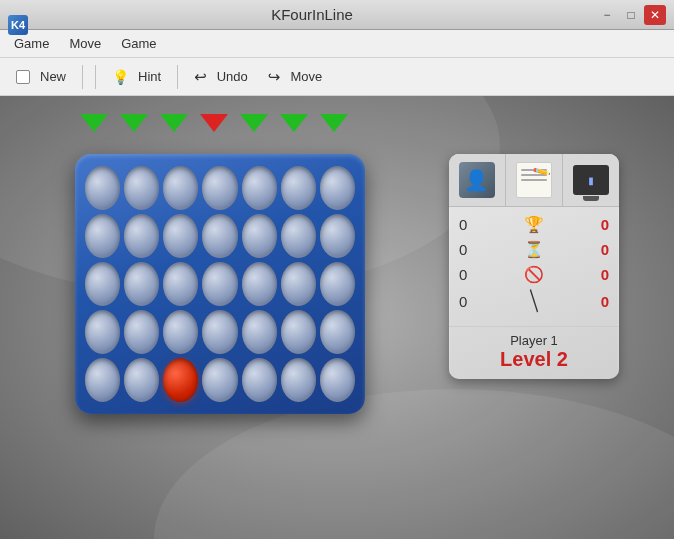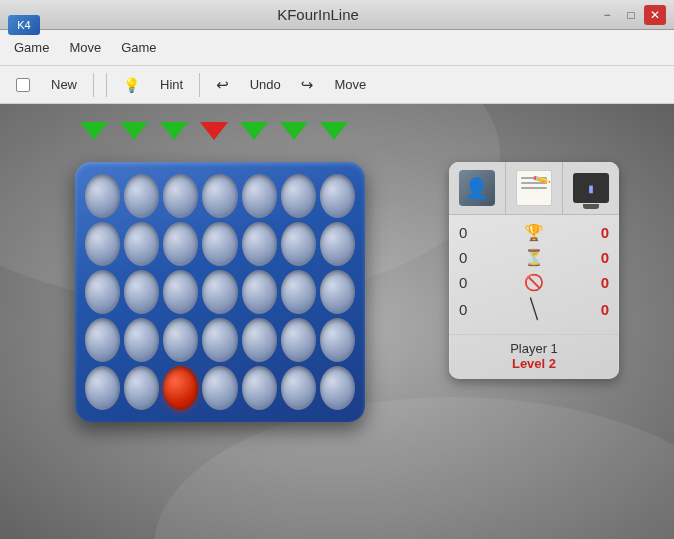--- a/index.html
+++ b/index.html
@@ -15,30 +15,30 @@
     .title-bar {
       background: linear-gradient(to bottom, #e0e0e0, #c8c8c8);
       height: 30px;
       display: flex;
       align-items: center;
       justify-content: space-between;
       padding: 0 8px;
       border-bottom: 1px solid #999;
     }
     .title-bar-icon {
-      width: 32px;
+      width: 20px;
       height: 20px;
       background: linear-gradient(135deg, #4488cc, #2255aa);
       border-radius: 3px;
       display: flex;
       align-items: center;
       justify-content: center;
       color: white;
       font-size: 11px;
-      font-weight: normal;
+      font-weight: bold;
       margin-top: 21px;
     }
     .title-bar-title {
       flex: 1;
       text-align: center;
       font-size: 15px;
       color: #333;
     }
     .title-bar-controls {
       display: flex;
@@ -55,21 +55,21 @@
       justify-content: center;
       font-size: 12px;
       background: transparent;
       color: #555;
     }
     .title-btn.close { color: white; background: #cc3333; }
 
     
     .menu-bar {
       background: #f0f0f0;
-      height: 36px;
+      height: 28px;
       display: flex;
       align-items: center;
       padding: 0 4px;
       border-bottom: 1px solid #d0d0d0;
     }
     .menu-item {
       padding: 4px 10px;
       font-size: 13px;
       color: #333;
       cursor: pointer;
@@ -82,21 +82,21 @@
       height: 38px;
       display: flex;
       align-items: center;
       padding: 0 8px;
       gap: 4px;
       border-bottom: 1px solid #d0d0d0;
     }
     .toolbar-btn {
       display: flex;
       align-items: center;
-      gap: 21px;
+      gap: 10px;
       padding: 4px 8px;
       font-size: 13px;
       color: #333;
       cursor: pointer;
       border-radius: 4px;
       border: none;
       background: transparent;
     }
     .toolbar-sep {
       width: 1px;
@@ -324,21 +324,21 @@
       align-items: center;
       padding: 6px 10px 8px 10px;
       border-top: 1px solid #ccc;
       flex-direction: column;
     }
     .score-player {
       font-size: 13px;
       color: #333;
     }
     .score-level {
-      font-size: 13px;
+      font-size: 20px;
       color: #cc2222;
       font-weight: bold;
     }
   </style>
 </head>
 <body>
 
 <div class="title-bar">
   <div class="title-bar-icon">
     <span>K4</span>

